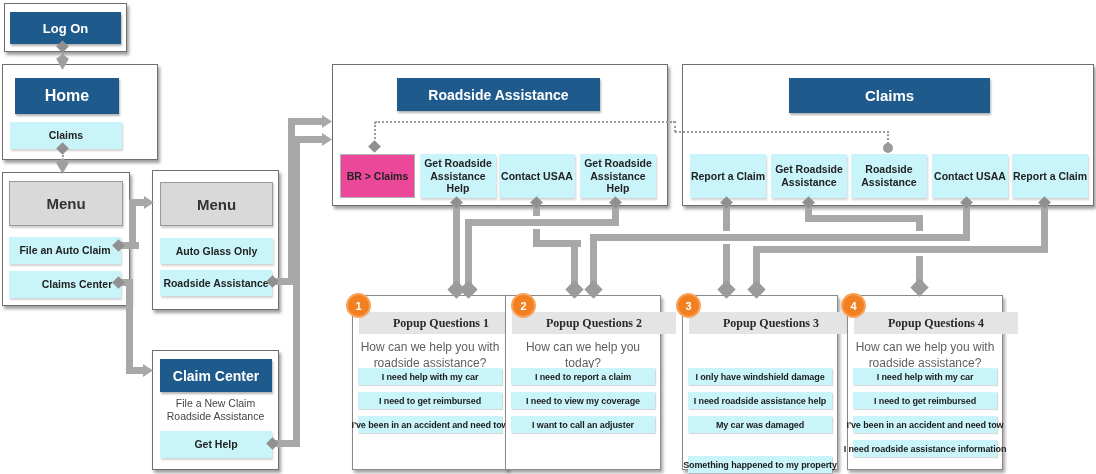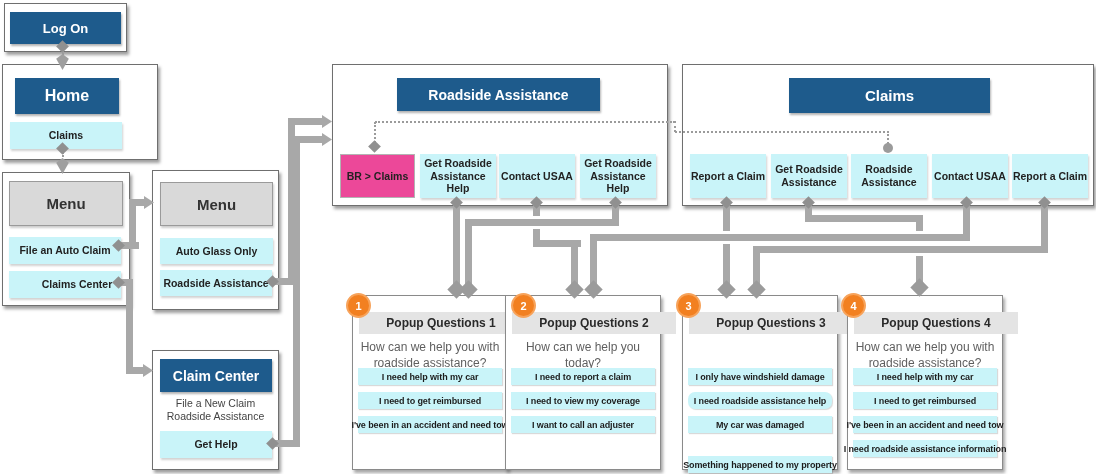--- a/index.html
+++ b/index.html
@@ -16,21 +16,21 @@
        box-shadow:1px 2px 2px rgba(0,0,0,.2);box-sizing:border-box;}
   .cyan{position:absolute;background:#c9f4f9;color:#222;font-weight:bold;font-size:10.5px;
        display:flex;align-items:center;justify-content:center;text-align:center;line-height:1.2;
        box-shadow:1px 2px 2px rgba(0,0,0,.18);box-sizing:border-box;}
   .white-btn{background:#ec4899;border:1px solid #b3b3b3;box-shadow:none;}
   .subtxt{position:absolute;width:100%;text-align:center;font-size:10.5px;color:#444;line-height:1.25;}
   
   .popup{position:absolute;top:295px;width:156px;height:175px;background:#fff;
        border:1px solid #8a8a8a;box-shadow:2px 3px 3px rgba(0,0,0,.35);z-index:1;box-sizing:border-box;}
   .popup .phdr{position:absolute;left:6px;top:16px;width:164px;height:22px;background:#e4e4e4;
-       color:#2a2a2a;font-weight:bold;font-size:12px;display:flex;align-items:center;justify-content:center;}
+       color:#2a2a2a;font-weight:bold;font-size:12px;display:flex;align-items:center;justify-content:center;font-family:Liberation Serif, serif;}
   .popup .pq{position:absolute;left:3px;right:3px;top:44px;text-align:center;
        font-size:12px;color:#5f5f5f;line-height:1.3;}
   .popt{position:absolute;left:5px;width:144px;height:17px;background:#c9f4f9;
        color:#1c1c1c;font-weight:bold;font-size:9px;letter-spacing:-.1px;white-space:nowrap;
        display:flex;align-items:center;justify-content:center;box-shadow:1px 1px 1px rgba(0,0,0,.15);}
   .badge{position:absolute;width:21px;height:21px;border-radius:50%;background:#f28021;
        border:2px solid #f7a35b;color:#fff;font-weight:bold;font-size:11px;
        display:flex;align-items:center;justify-content:center;z-index:4;box-sizing:content-box;}
   
   .tl{position:absolute;background:#a8a8a8;z-index:2;}
@@ -105,21 +105,21 @@
   <div class="popup" style="left:505px;padding-left:44px;">
     <div class="phdr">Popup Questions 2</div>
     <div class="pq">How can we help you today?</div>
     <div class="popt" style="top:72px;">I need to report a claim</div>
     <div class="popt" style="top:96px;">I need to view my coverage</div>
     <div class="popt" style="top:120px;">I want to call an adjuster</div>
   </div>
   <div class="popup" style="left:682px;">
     <div class="phdr">Popup Questions 3</div>
     <div class="popt" style="top:72px;">I only have windshield damage</div>
-    <div class="popt" style="top:96px;border-radius:7px;">I need roadside assistance help</div>
+    <div class="popt" style="top:96px;">I need roadside assistance help</div>
     <div class="popt" style="top:120px;">My car was damaged</div>
     <div class="popt" style="top:160px;">Something happened to my property</div>
   </div>
   <div class="popup" style="left:847px;">
     <div class="phdr">Popup Questions 4</div>
     <div class="pq">How can we help you with roadside assistance?</div>
     <div class="popt" style="top:72px;">I need help with my car</div>
     <div class="popt" style="top:96px;">I need to get reimbursed</div>
     <div class="popt" style="top:120px;">I've been in an accident and need tow</div>
     <div class="popt" style="top:144px;">I need roadside assistance information</div>

